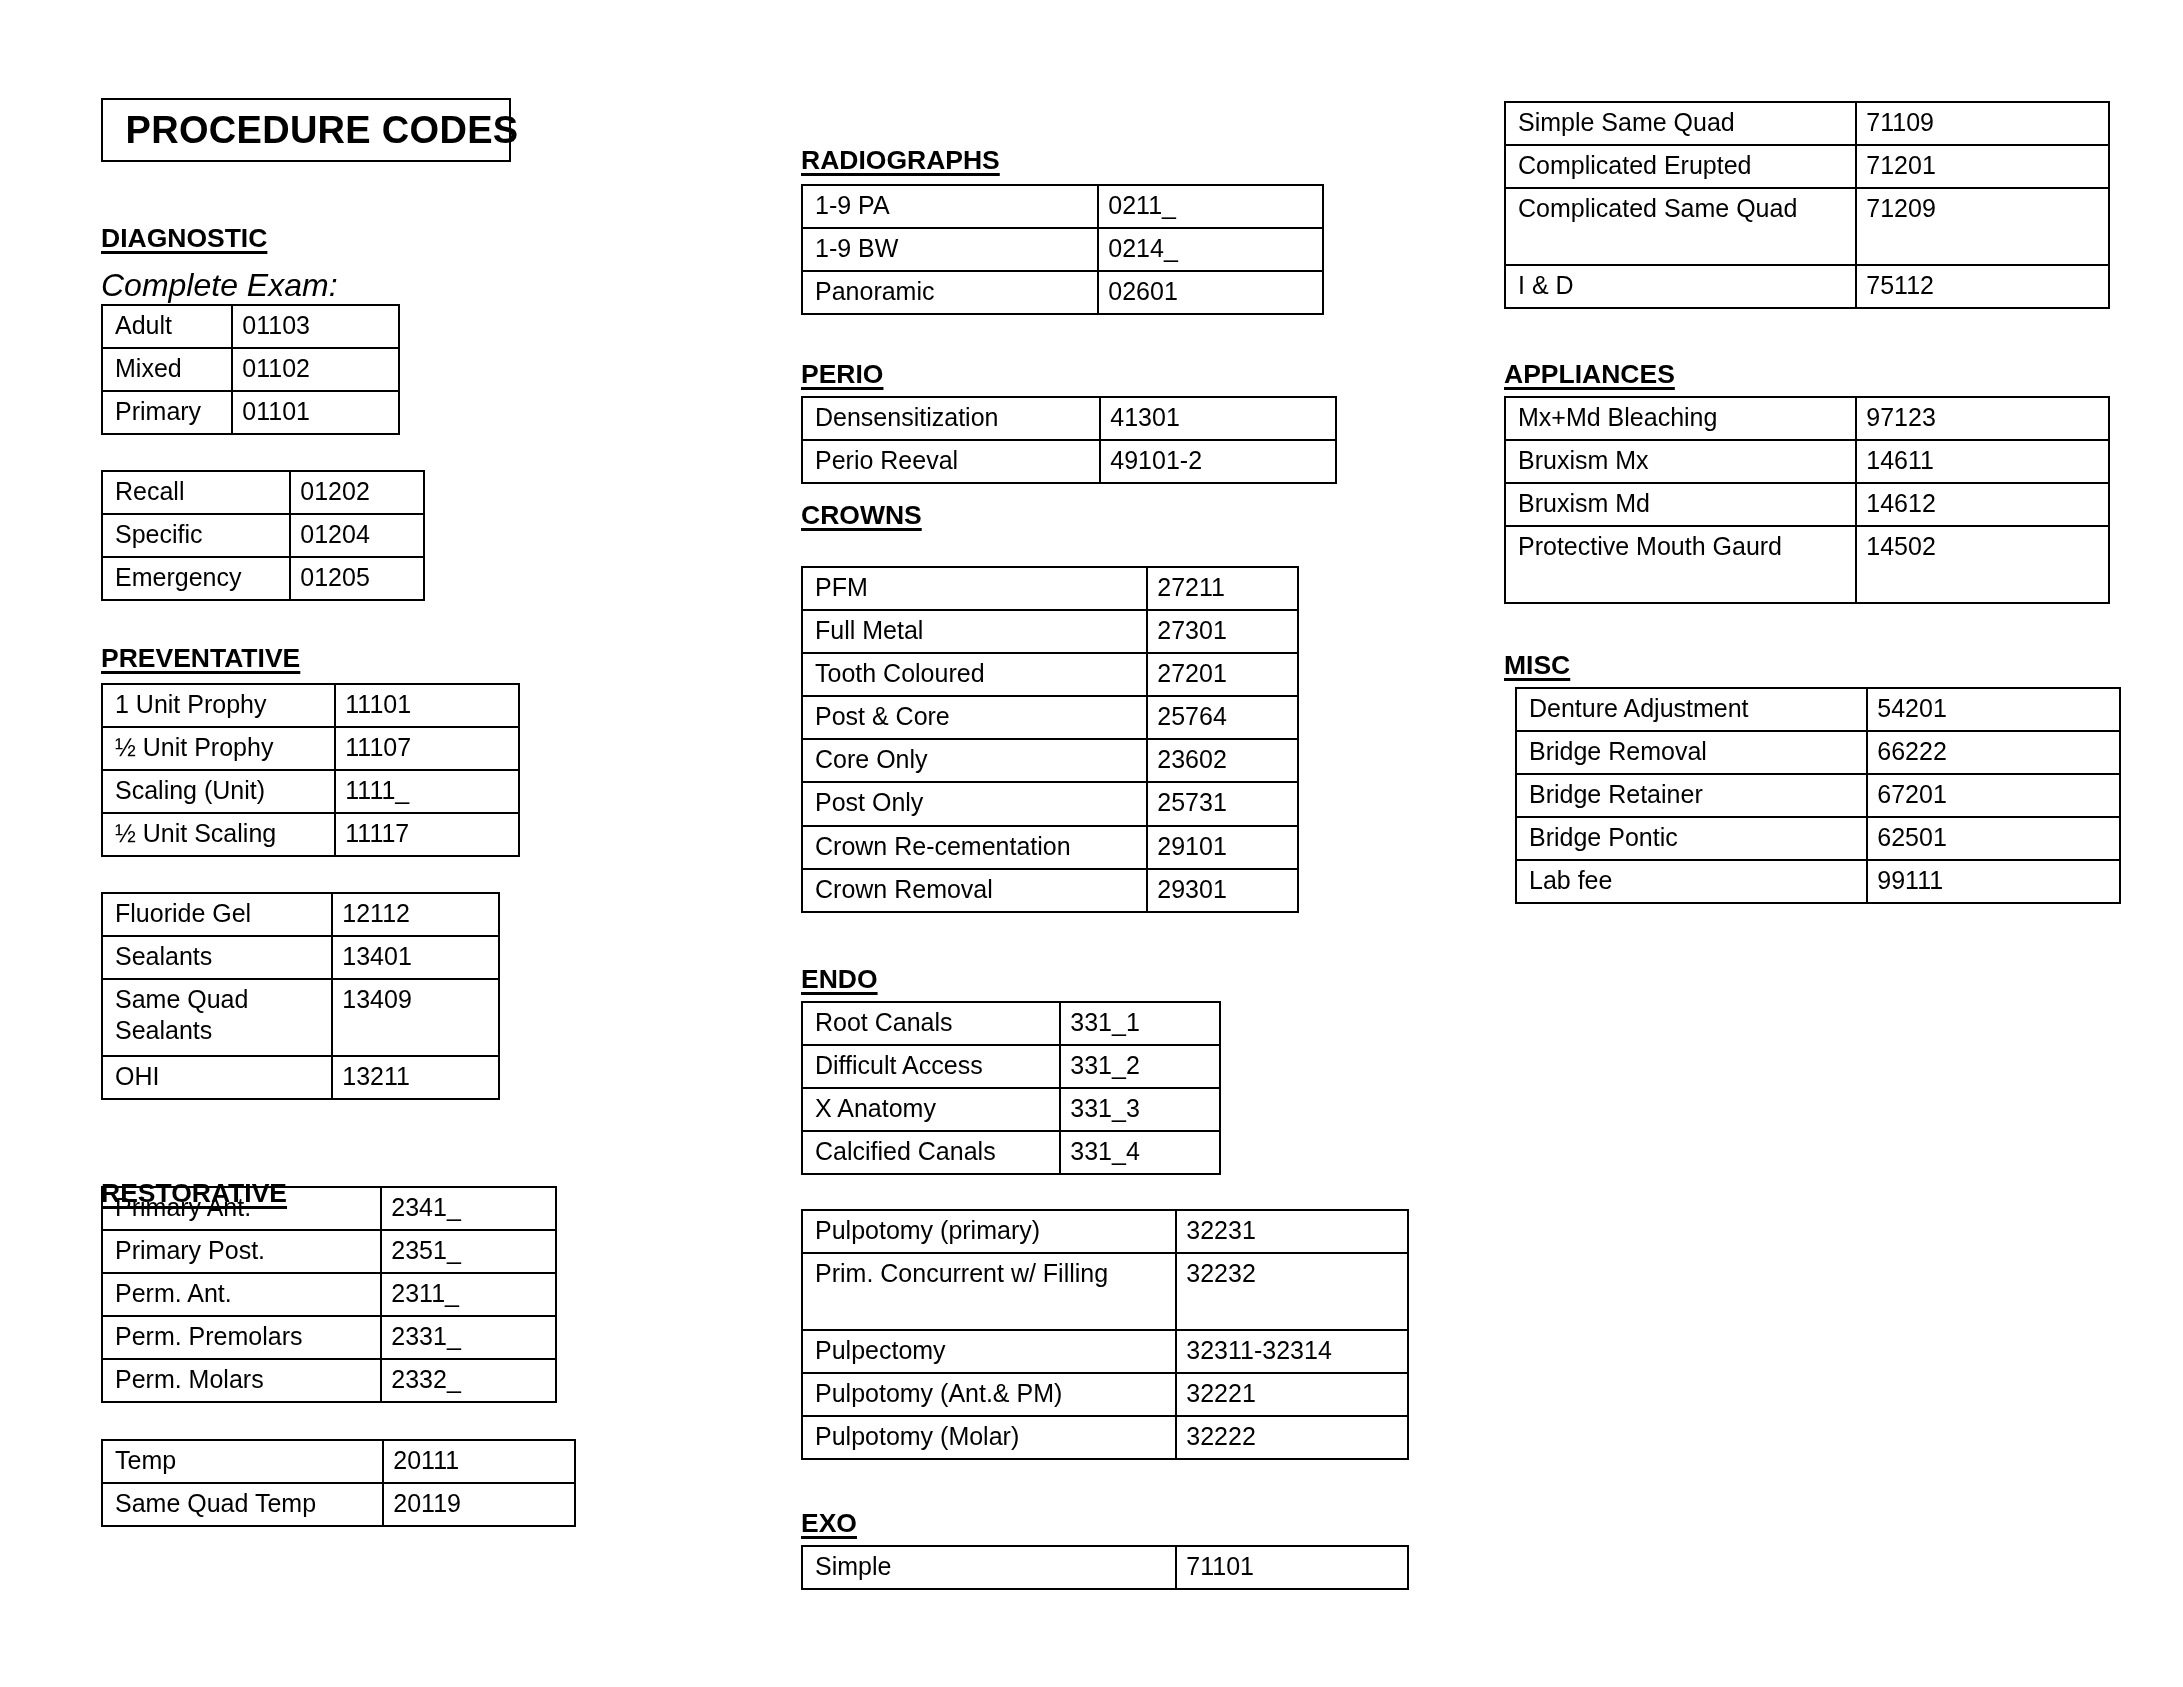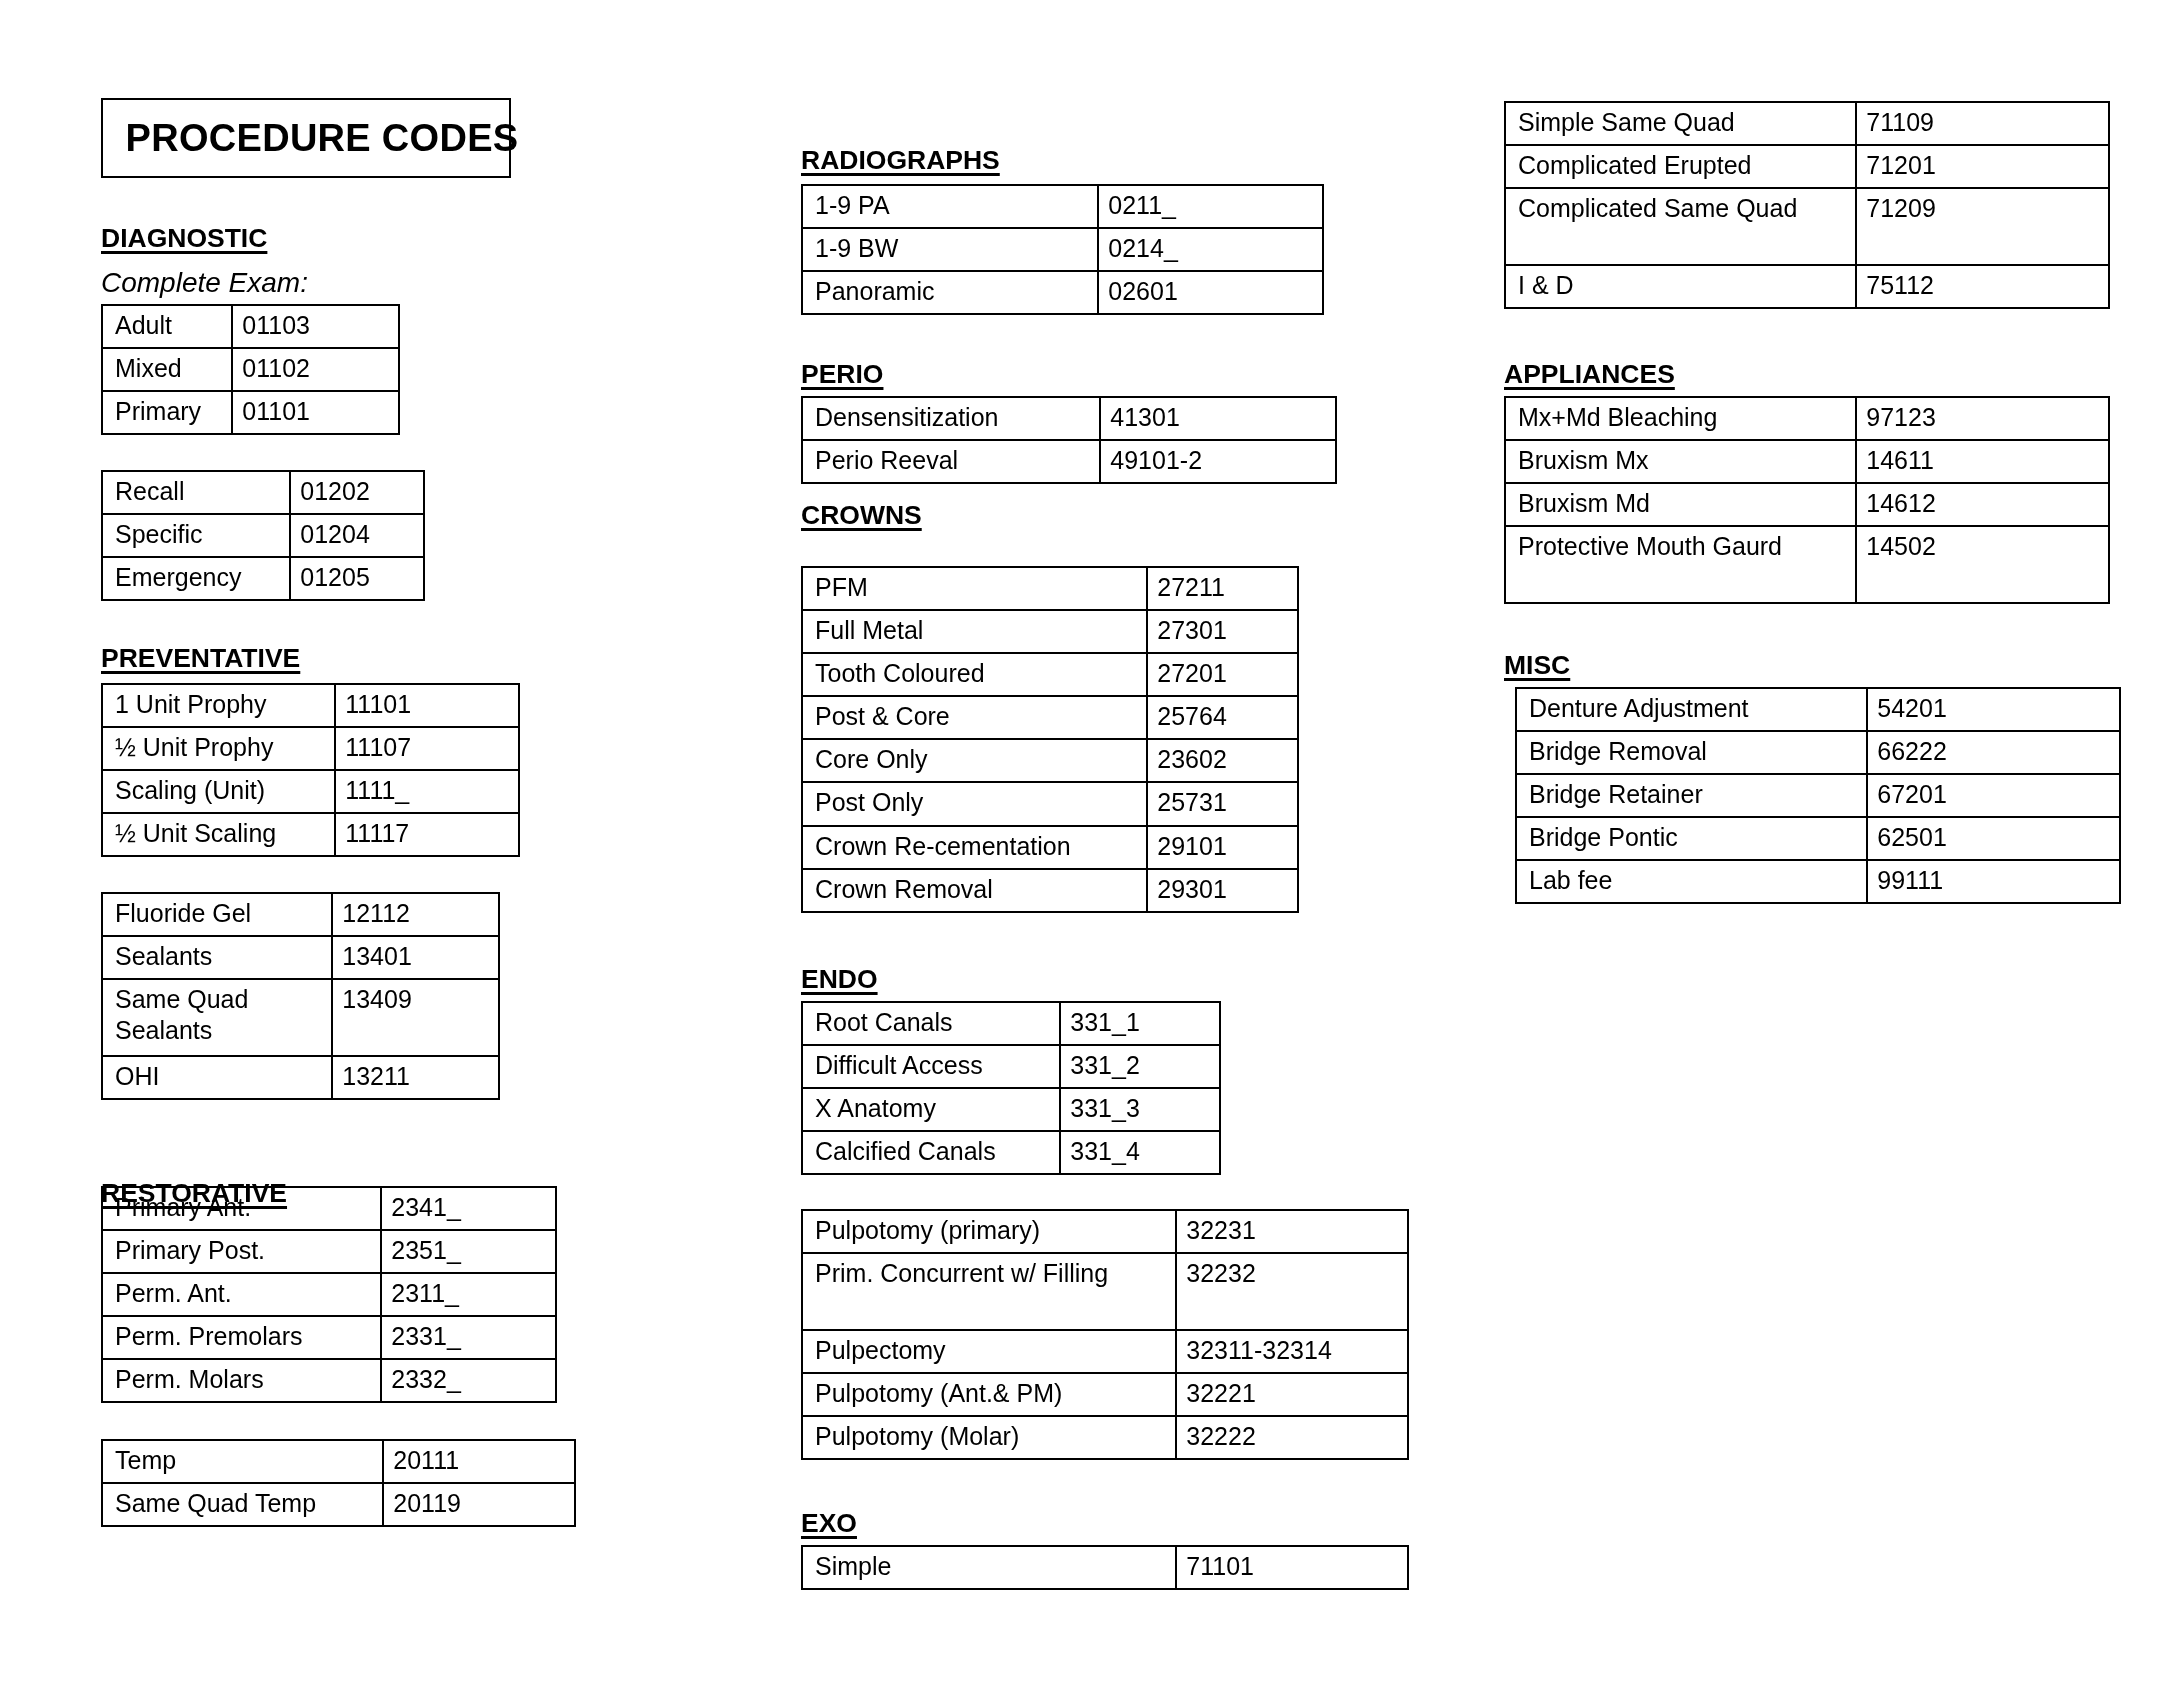--- a/index.html
+++ b/index.html
@@ -45,21 +45,21 @@
     font-size: 26.5px;
     font-weight: bold;
     text-decoration: underline;
     text-underline-offset: 4px;
     text-decoration-thickness: 3.3px;
     line-height: 1;
     white-space: nowrap;
   }
 
   .subhead-italic {
-    font-size: 28px;
+    font-size: 32px;
     font-style: italic;
     line-height: 1;
     white-space: nowrap;
   }
 
   
   table.codes {
     border-collapse: collapse;
     table-layout: fixed;
     font-size: 25px;
@@ -80,21 +80,21 @@
     padding-left: 12px;
   }
   
   table.codes tr.tall td { height: 64px; }
 </style>
 </head>
 <body>
 
 <div class="page">
 
-  <div class="abs title-box" style="left:101px; top:98px; width:410px; height:80px;">
+  <div class="abs title-box" style="left:101px; top:98px; width:410px; height:64px;">
     <span class="title-text">PROCEDURE CODES</span>
   </div>
 
   <div class="abs section-head" style="left:101px; top:225px;">DIAGNOSTIC</div>
 
   <div class="abs subhead-italic" style="left:101px; top:269px;">Complete Exam:</div>
 
   <table class="codes abs" style="left:101px; top:304px; width:296px;">
     <colgroup>
         <col style="width:130px">

